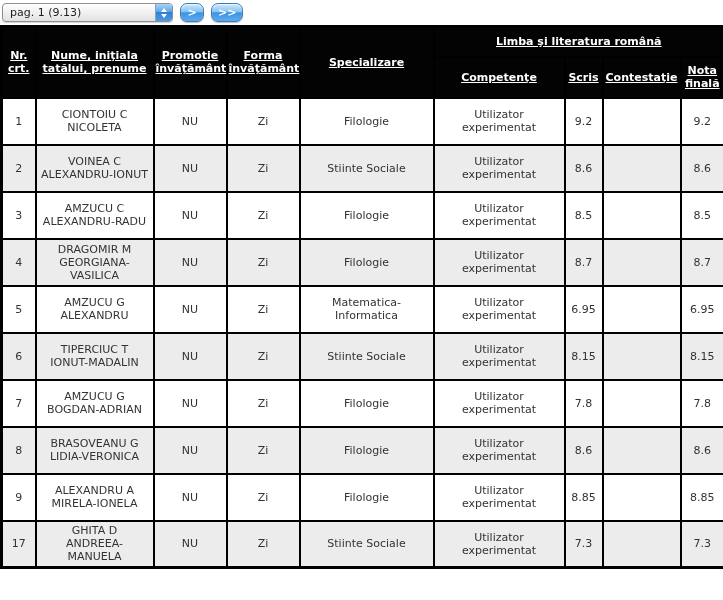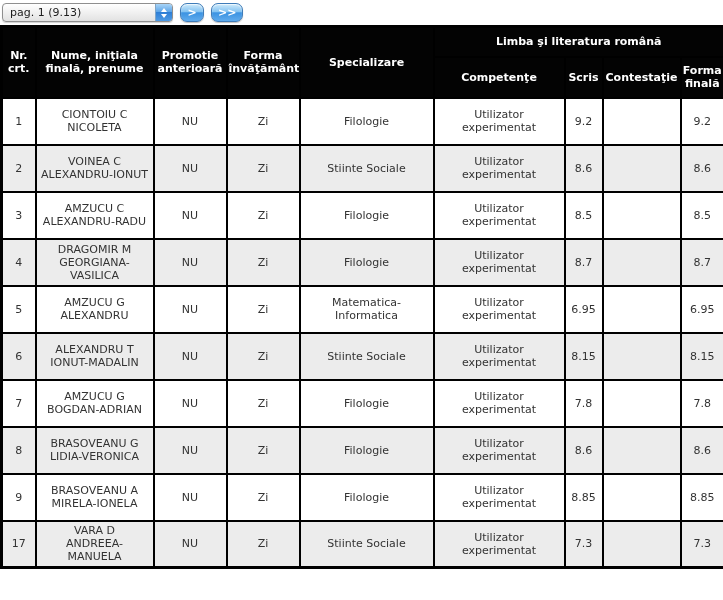--- a/index.html
+++ b/index.html
@@ -90,20 +90,21 @@
     border:2px solid #000;
   }
   table.results thead th {
     background:#030303;
     color:#fff;
     font-size:11px;
     font-weight:bold;
     text-align:center;
     vertical-align:middle;
     padding:2px 1px;
+    text-decoration:underline;
   }
   tr.group-row th.group-header { height:30px; }
   tr.sub-row th { height:41px; }
   table.results tbody td {
     font-size:11px;
     color:#333;
     text-align:center;
     vertical-align:middle;
     height:47px;
     padding:2px 3px;
@@ -136,31 +137,31 @@
     <col style="width:134px">
     <col style="width:131px">
     <col style="width:38px">
     <col style="width:78px">
     <col style="width:44px">
   </colgroup>
   <thead>
     <tr class="group-row">
       <th rowspan="2" style="white-space:pre-line">Nr.
 crt.</th>
-      <th rowspan="2">Nume, iniţiala finală, prenume</th>
-      <th rowspan="2">Promotie anterioară</th>
+      <th rowspan="2">Nume, iniţiala tatălui, prenume</th>
+      <th rowspan="2">Promotie învăţământ</th>
       <th rowspan="2">Forma învăţământ</th>
       <th rowspan="2">Specializare</th>
       <th colspan="4" class="group-header">Limba şi literatura română</th>
     </tr>
     <tr class="sub-row">
       <th>Competenţe</th>
       <th>Scris</th>
       <th>Contestaţie</th>
-      <th>Forma finală</th>
+      <th>Nota finală</th>
     </tr>
   </thead>
   <tbody>
       <tr>
     <td>1</td>
     <td>CIONTOIU C
 NICOLETA</td>
     <td>NU</td>
     <td>Zi</td>
     <td>Filologie</td>
@@ -212,21 +213,21 @@
     <td>NU</td>
     <td>Zi</td>
     <td>Matematica-Informatica</td>
     <td>Utilizator experimentat</td>
     <td>6.95</td>
     <td></td>
     <td>6.95</td>
   </tr>
       <tr>
     <td>6</td>
-    <td>ALEXANDRU T
+    <td>TIPERCIUC T
 IONUT-MADALIN</td>
     <td>NU</td>
     <td>Zi</td>
     <td>Stiinte Sociale</td>
     <td>Utilizator experimentat</td>
     <td>8.15</td>
     <td></td>
     <td>8.15</td>
   </tr>
       <tr>
@@ -248,33 +249,33 @@
     <td>NU</td>
     <td>Zi</td>
     <td>Filologie</td>
     <td>Utilizator experimentat</td>
     <td>8.6</td>
     <td></td>
     <td>8.6</td>
   </tr>
       <tr>
     <td>9</td>
-    <td>BRASOVEANU A
+    <td>ALEXANDRU A
 MIRELA-IONELA</td>
     <td>NU</td>
     <td>Zi</td>
     <td>Filologie</td>
     <td>Utilizator experimentat</td>
     <td>8.85</td>
     <td></td>
     <td>8.85</td>
   </tr>
       <tr>
     <td>17</td>
-    <td>VARA D
+    <td>GHITA D
 ANDREEA-MANUELA</td>
     <td>NU</td>
     <td>Zi</td>
     <td>Stiinte Sociale</td>
     <td>Utilizator experimentat</td>
     <td>7.3</td>
     <td></td>
     <td>7.3</td>
   </tr>
     </tbody>

